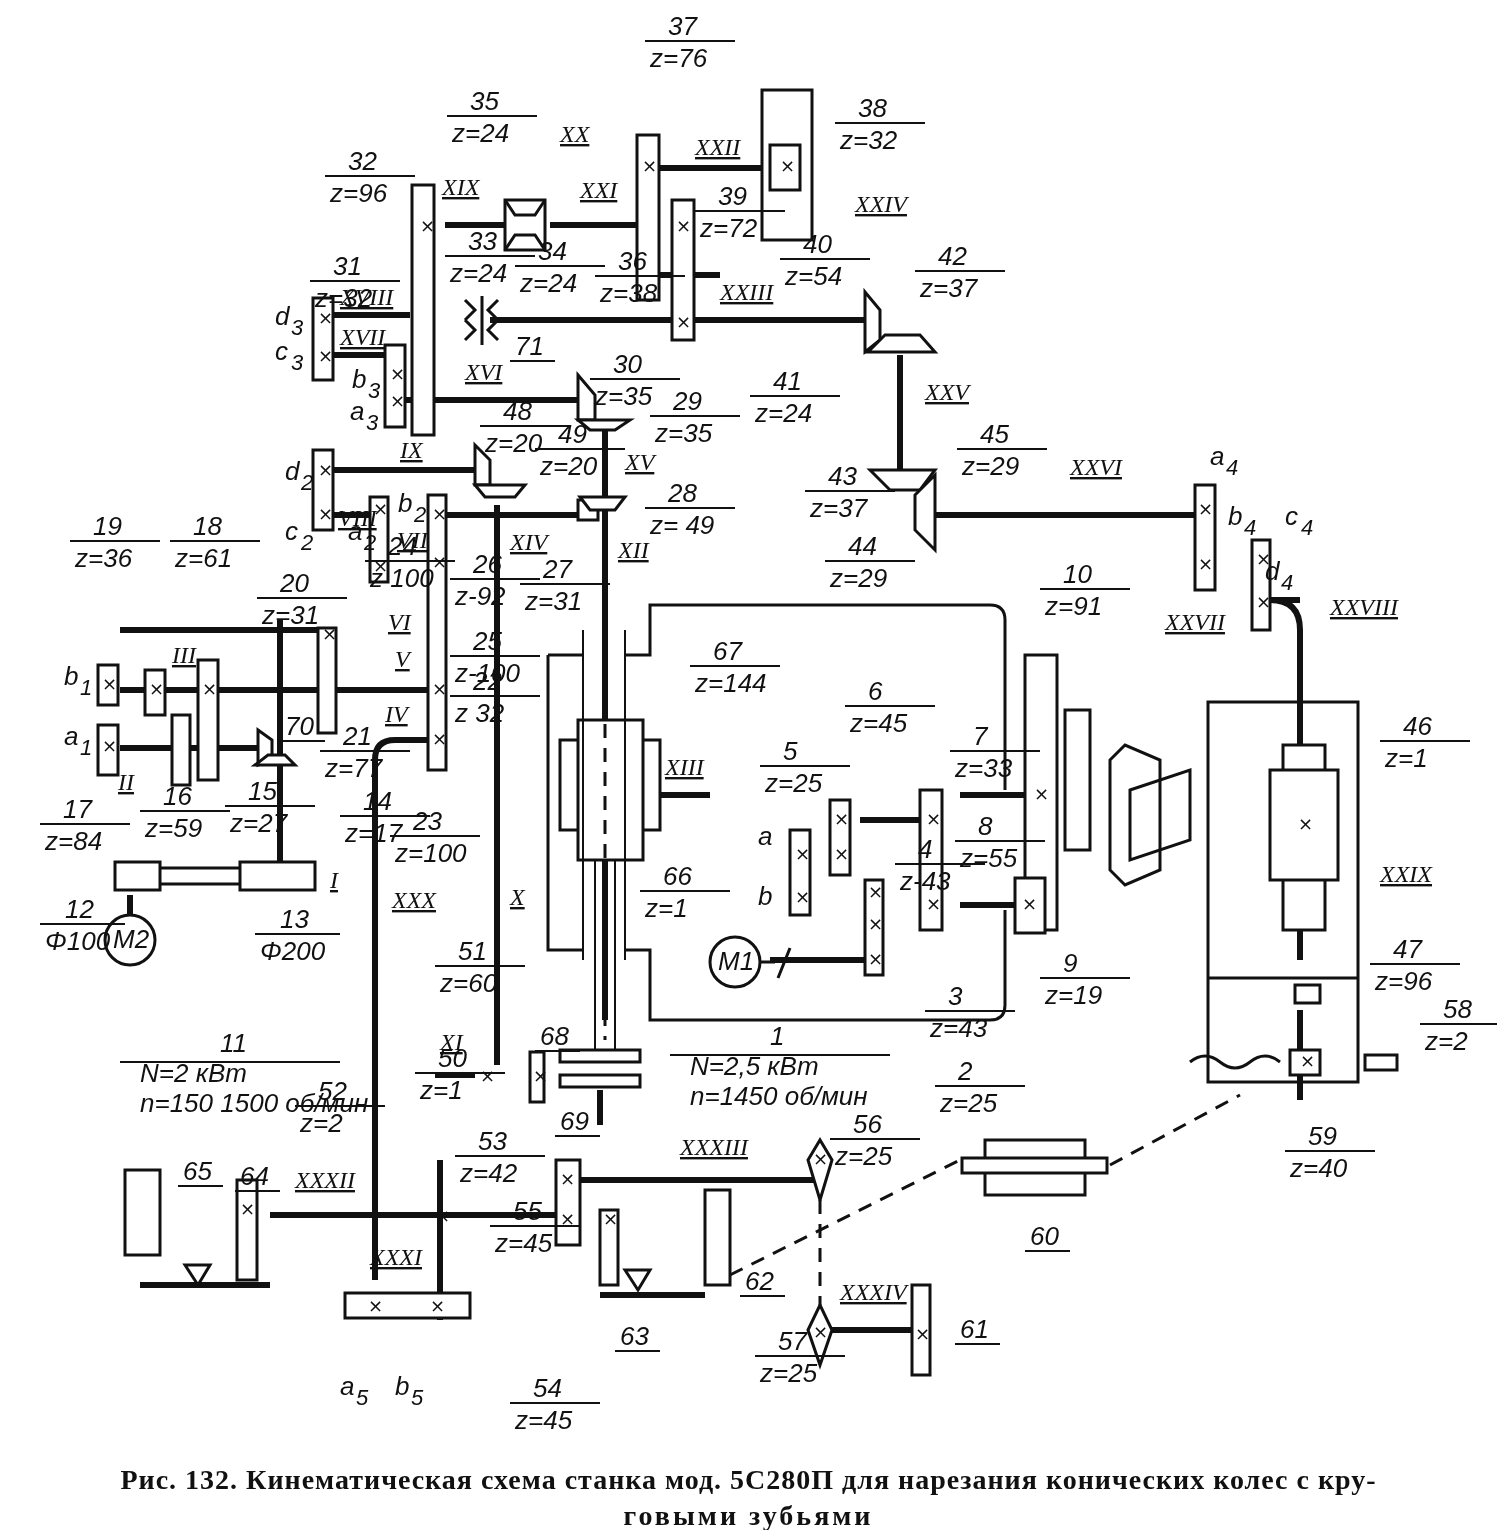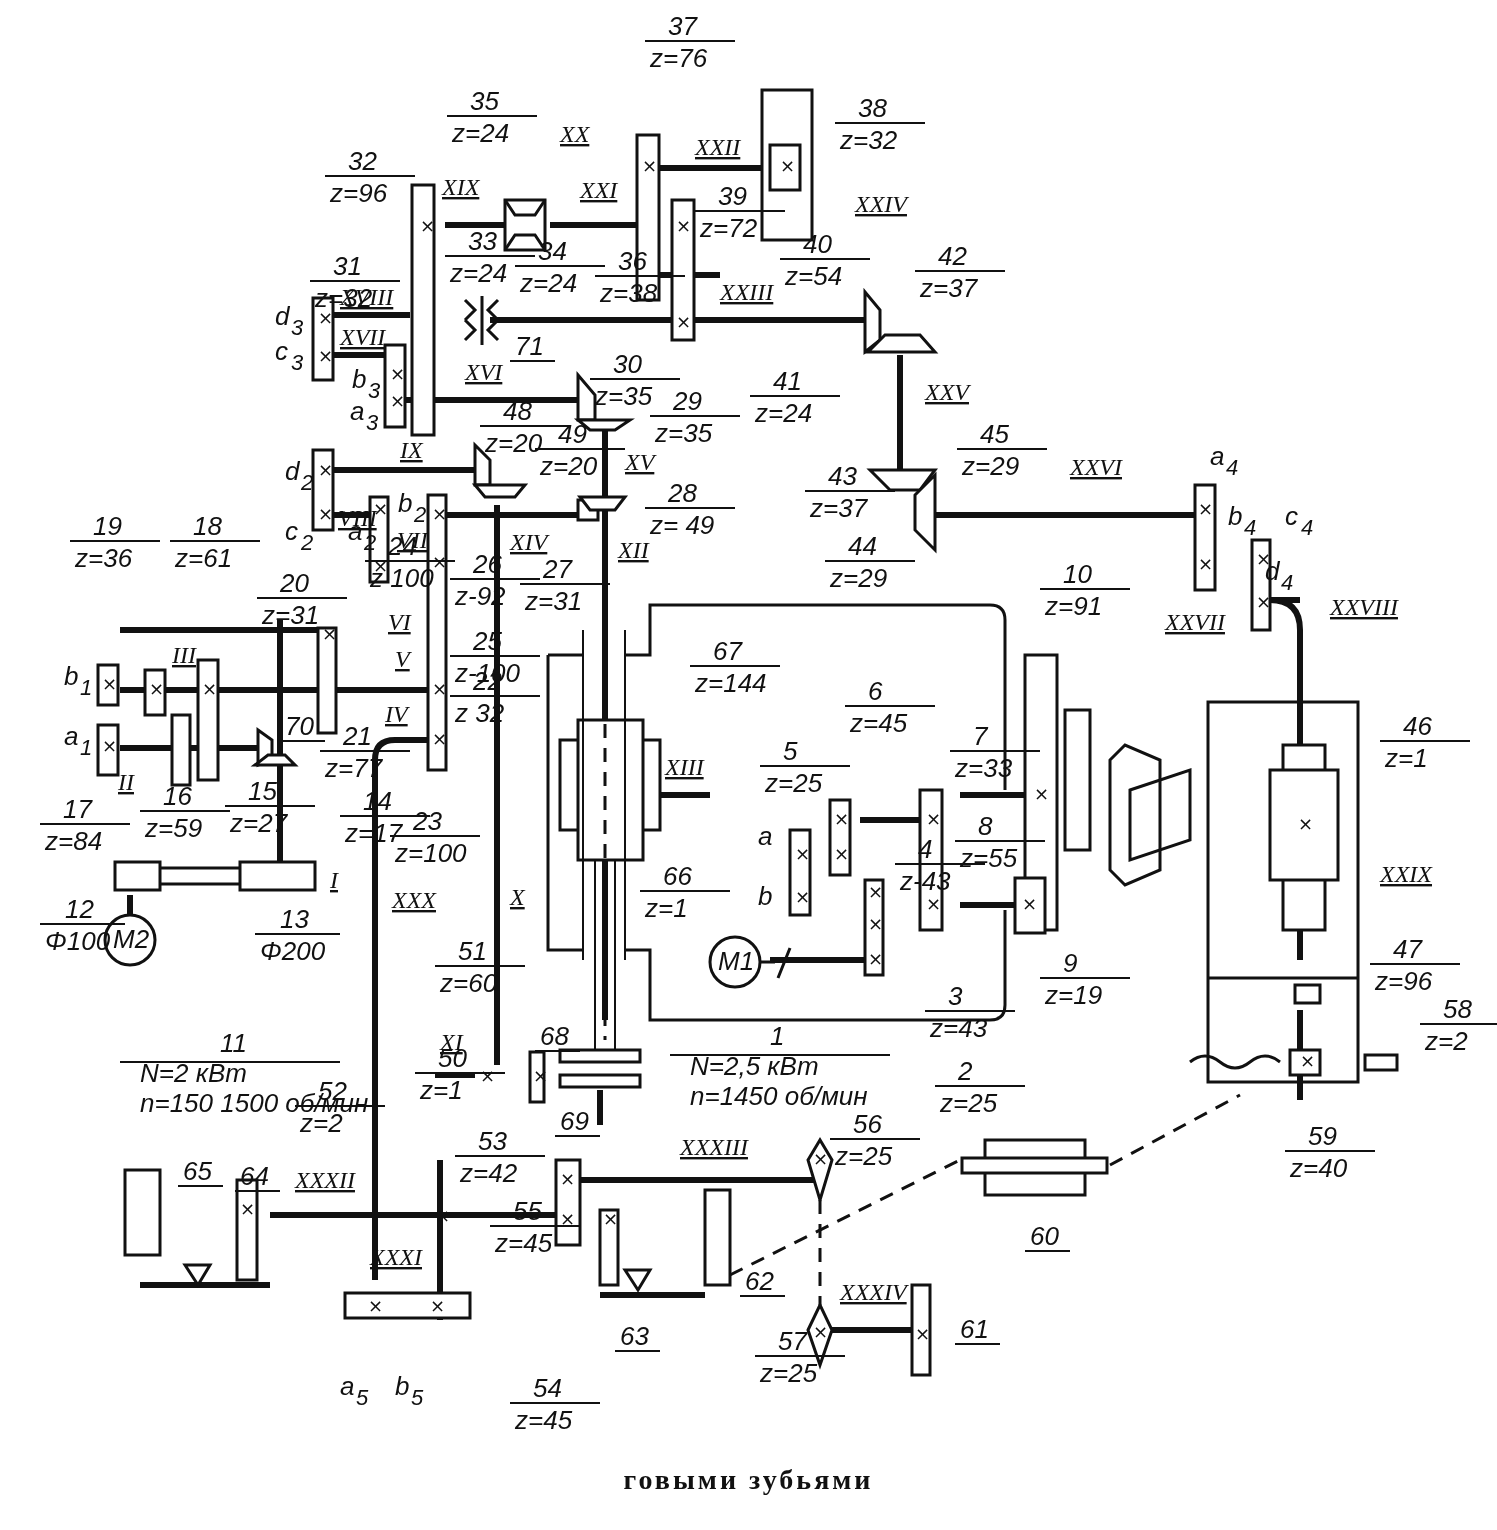--- a/index.html
+++ b/index.html
@@ -488,14 +488,15 @@
       <text x="1380" y="882" class="roman">XXIX</text>
       <text x="392" y="908" class="roman">XXX</text>
       <text x="370" y="1265" class="roman">XXXI</text>
       <text x="295" y="1188" class="roman">XXXII</text>
       <text x="680" y="1155" class="roman">XXXIII</text>
       <text x="840" y="1300" class="roman">XXXIV</text>
     </g>
 </svg>
 
 <div id="caption">
+  <div>Рис. 132. Кинематическая схема станка мод. 5С280П для нарезания конических колес с кру-</div>
   <div class="cap-line2">говыми зубьями</div>
 </div>
 
 </body></html>

